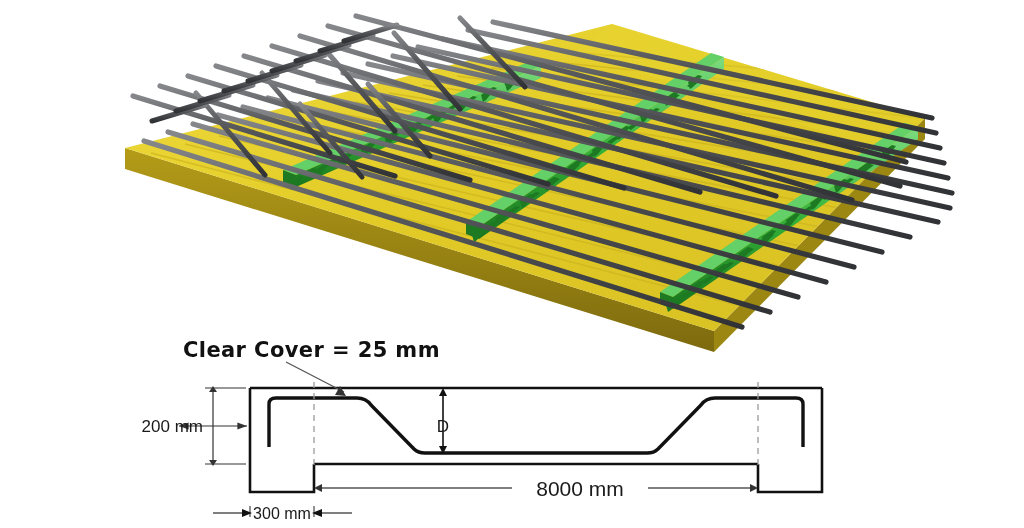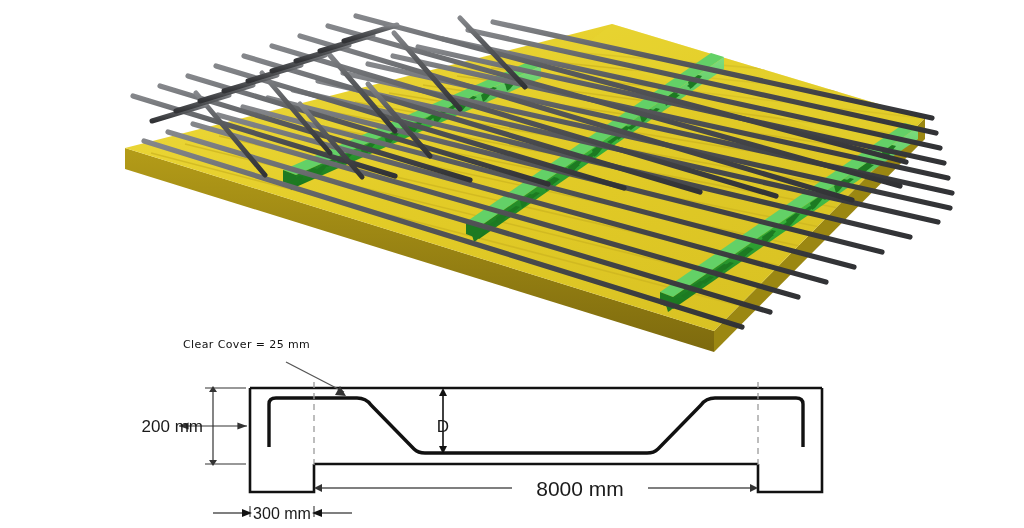--- a/index.html
+++ b/index.html
@@ -2,22 +2,22 @@
 <html><head>
 <meta charset="utf-8">
 <style>
   html,body{margin:0;padding:0;background:#ffffff;}
   body{width:1024px;height:528px;position:relative;overflow:hidden;
        font-family:"Liberation Sans",sans-serif;color:#111;}
   #stage{position:absolute;left:0;top:0;width:1024px;height:528px;}
   .layer{position:absolute;left:0;top:0;width:900px;height:528px;}
   svg{display:block;}
   .dimtext{font-family:"Liberation Sans",sans-serif;fill:#1a1a1a;}
-  .covertext{font-family:"DejaVu Sans",sans-serif;fill:#111;font-weight:normal;
-             font-size:11px;letter-spacing:0.4px;}
+  .covertext{font-family:"DejaVu Sans",sans-serif;fill:#111;font-weight:bold;
+             font-size:21px;letter-spacing:0.4px;}
 </style>
 </head>
 <body>
 
 <div id="stage">
 
   <div class="layer">
   <svg width="1024" height="528" viewBox="0 0 1024 528" xmlns="http://www.w3.org/2000/svg">
     <defs>
       <linearGradient id="deckTop" x1="0" y1="0" x2="1" y2="1">

